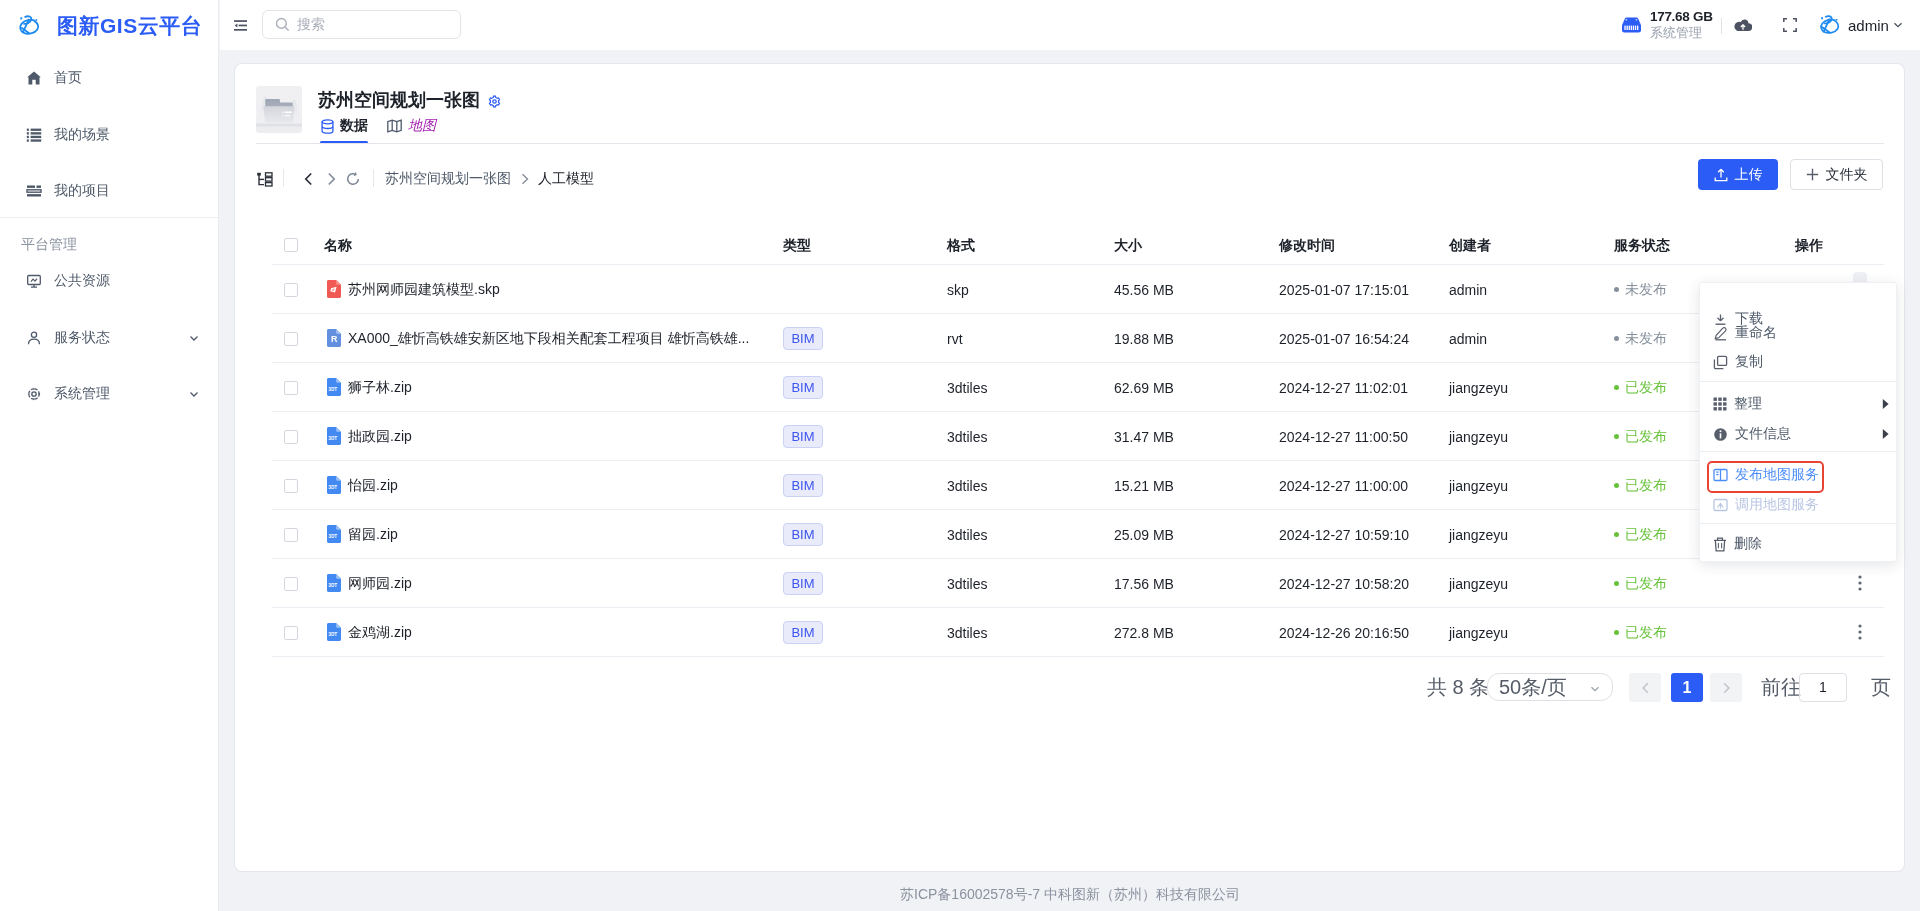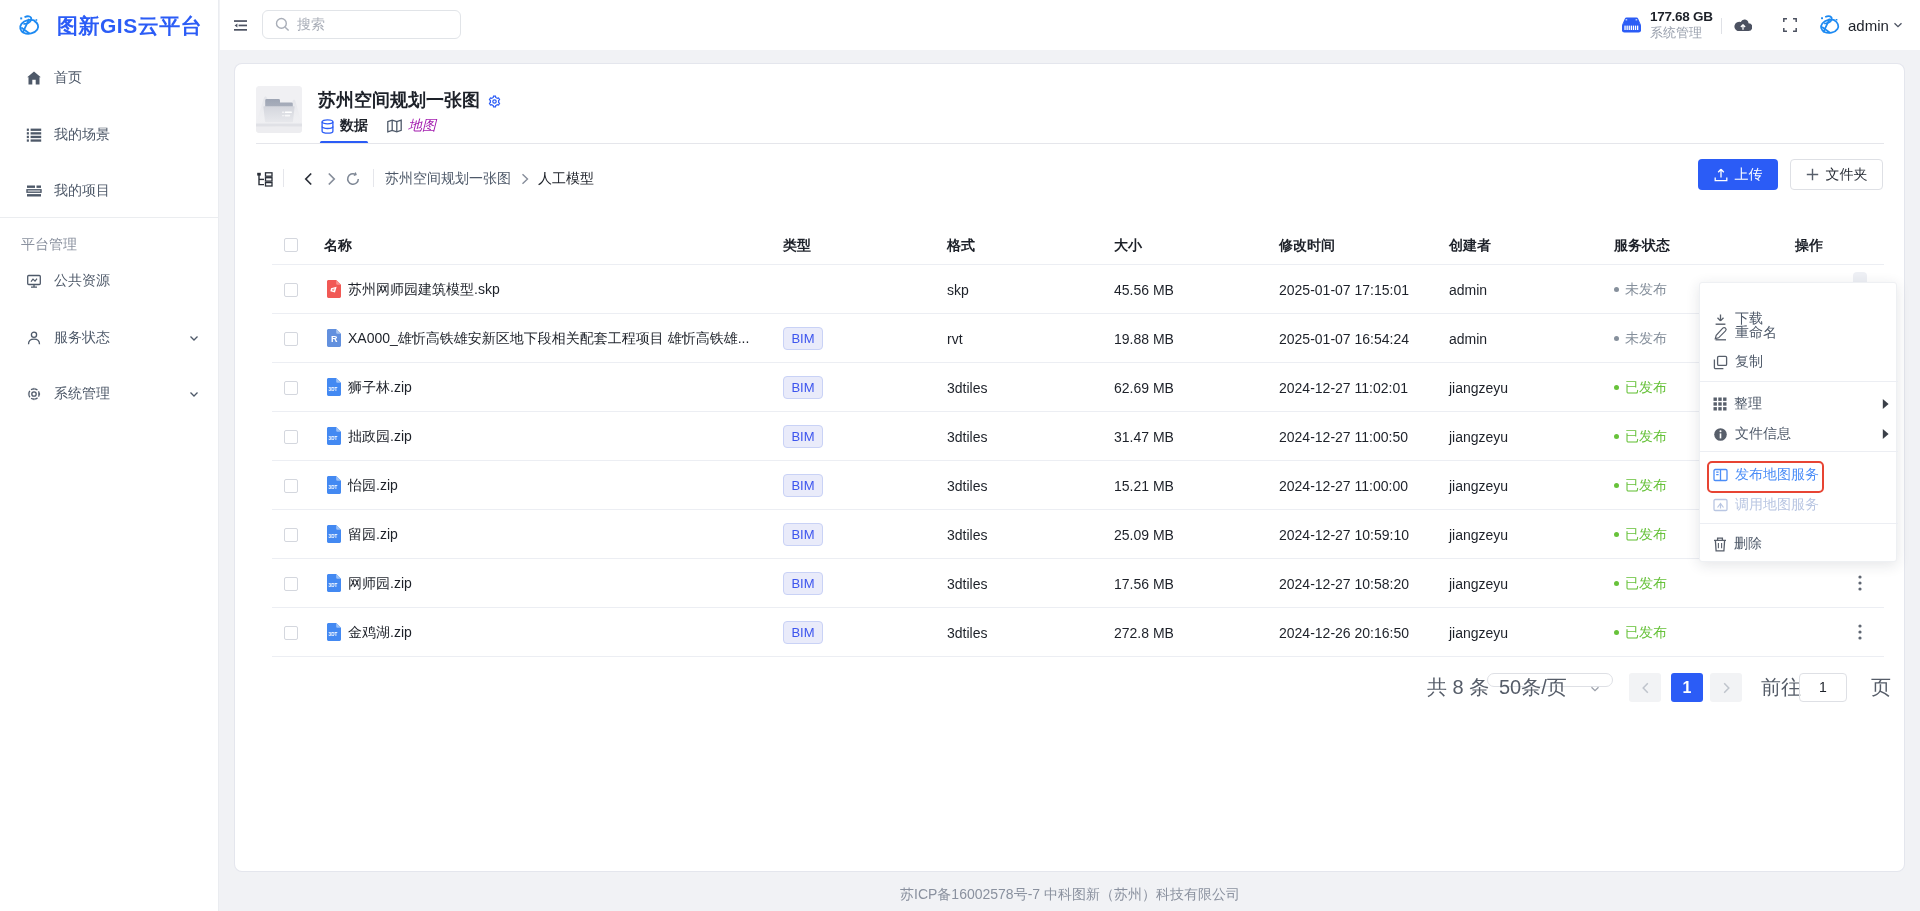--- a/index.html
+++ b/index.html
@@ -478,21 +478,21 @@
     <div class="vdots">
         <svg width="4" height="16" viewBox="0 0 4 16" fill="#5f6672">
           <circle cx="2" cy="2" r="1.6"></circle>
           <circle cx="2" cy="8" r="1.6"></circle>
           <circle cx="2" cy="14" r="1.6"></circle>
         </svg>
       </div>
   </div>
   <div id="pager">
     <div class="pg" style="left:1192px">共 8 条</div>
-    <div class="abs" style="left:1252px;top:0;width:126px;height:14px;border:1px solid #dee0e5;border-radius:12px;">
+    <div class="abs" style="left:1252px;top:0;width:126px;height:28px;border:1px solid #dee0e5;border-radius:12px;">
       <div class="pg" style="left:11px;top:-1px;color:#555c68">50条/页</div>
       <svg class="abs" style="left:101px;top:9px" width="12" height="12" viewBox="0 0 12 12" fill="none" stroke="#9ba0aa" stroke-width="1.3">
           <path d="M2.5 4.2 L6 7.7 L9.5 4.2"></path>
         </svg>
     </div>
     <div class="pbtn" style="left:1394px">
         <svg width="9" height="12" viewBox="0 0 9 12" fill="none" stroke="#bfc4cc" stroke-width="1.5">
           <path d="M6.8 1.2 L2.2 6 L6.8 10.8"></path>
         </svg>
       </div>

